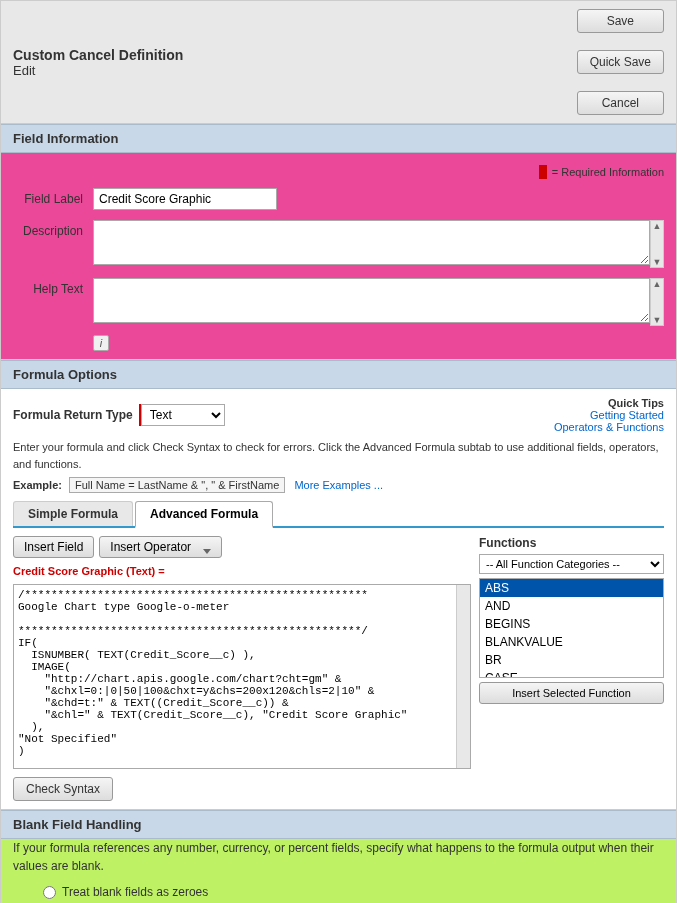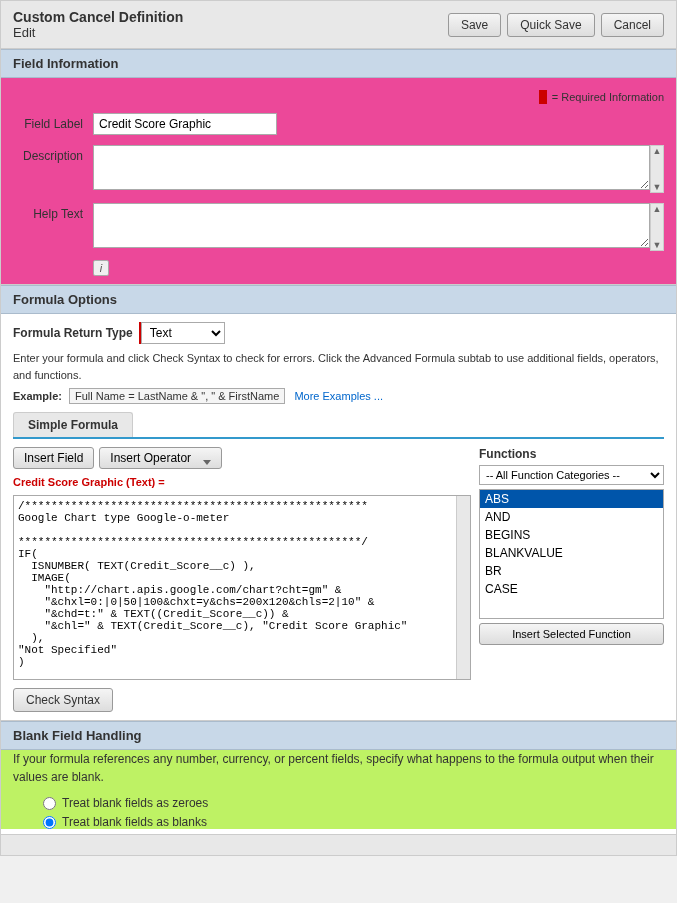--- a/index.html
+++ b/index.html
@@ -29,21 +29,22 @@
       font-weight: bold;
       font-size: 14px;
       color: #333;
     }
     .page-header-subtitle {
       font-size: 13px;
       color: #333;
     }
     .header-buttons {
       display: flex;
-      gap: 6px;
+      gap: 17px;
+      flex-direction: column;
     }
     .btn {
       padding: 4px 12px;
       border: 1px solid #999;
       background: linear-gradient(to bottom, #f5f5f5, #ddd);
       cursor: pointer;
       font-size: 12px;
       border-radius: 3px;
       color: #333;
     }
@@ -322,21 +323,21 @@
     }
     .functions-category-select {
       border: 1px solid #aaa;
       padding: 2px 2px;
       font-size: 11px;
       background: #fff;
       flex: 1;
     }
     .functions-list {
       border: 1px solid #aaa;
-      height: 130px;
+      height: 100px;
       overflow-y: scroll;
       background: #fff;
       margin-bottom: 4px;
     }
     .function-item {
       padding: 2px 5px;
       font-size: 12px;
       cursor: pointer;
       color: #000;
     }
@@ -468,34 +469,40 @@
             <select class="formula-return-select">
               <option>Text</option>
               <option>Number</option>
               <option>Date</option>
               <option>Checkbox</option>
               <option>Percent</option>
               <option>Currency</option>
             </select>
           </div>
         </div>
+        <div class="quick-tips">
+          <div class="quick-tips-title">Quick Tips</div>
+          <a href="#">Getting Started</a>
+          <a href="#">Operators &amp; Functions</a>
+        </div>
       </div>
 
       <div class="formula-description">Enter your formula and click Check Syntax to check for errors. Click the Advanced Formula subtab to use additional fields, operators, and functions.</div>
 
       <div class="formula-example">
         <span class="example-label">Example:</span>
         <span style="margin-left:4px;"></span>
         <span class="example-box">Full Name = LastName &amp; ", " &amp; FirstName</span>
         <span style="margin-left:6px;"></span>
         <a href="#" class="example-link">More Examples ...</a>
       </div>
 
       <div class="tab-bar">
         <div class="tab">Simple Formula</div>
+        <div class="tab active">Advanced Formula</div>
       </div>
 
       <div class="formula-editor-area">
 
         <div class="formula-left">
           <div class="insert-buttons">
             <button class="btn-insert">Insert Field</button>
             <button class="btn-insert btn-with-arrow">
               <span>Insert Operator</span>
               <span class="arrow-down"></span>

